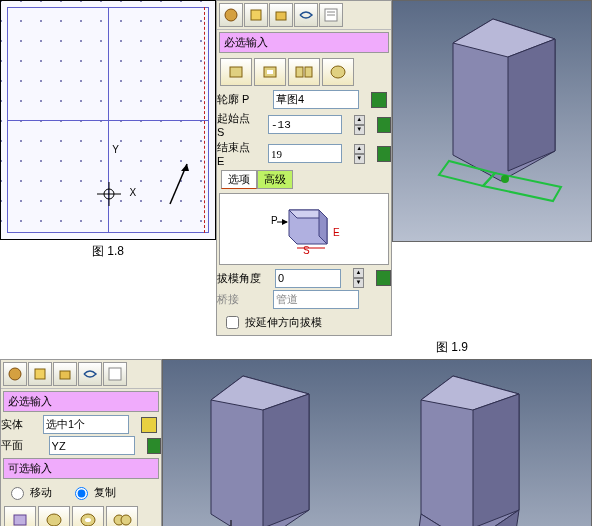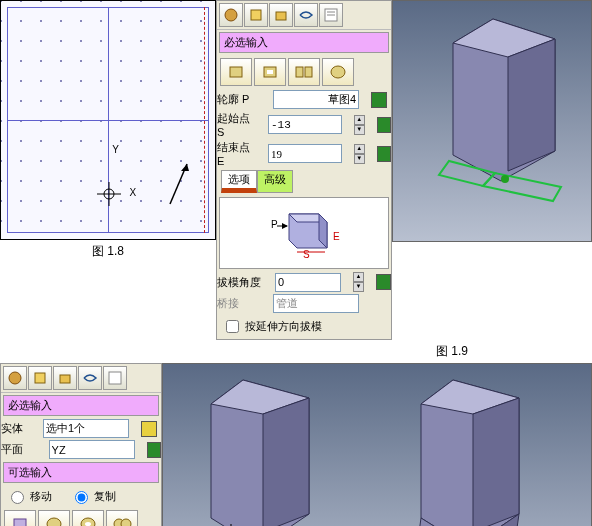--- a/index.html
+++ b/index.html
@@ -21,21 +21,21 @@
 .grid-bg{position:absolute;inset:0;background-image:radial-gradient(circle,#8888bb 1px,transparent 1px);background-size:20px 20px;background-position:10px 10px}
 .grid-rect{position:absolute;top:6px;left:6px;right:6px;bottom:6px;border:1px solid #6060cc}
 .cross-h{position:absolute;left:6px;right:6px;top:50%;height:1px;background:#6060cc}
 .cross-v{position:absolute;top:6px;bottom:6px;left:50%;width:1px;background:#6060cc}
 .red-dash{position:absolute;top:6px;bottom:6px;right:10px;width:0;border-right:1px dashed #c02020}
 .viewport{background:linear-gradient(#5a6a85,#b8c0d0);border:1px solid #666;position:relative;overflow:hidden}
 .model3d{position:absolute}
 .caption{text-align:center;font-size:12px;padding:3px 0}
 .tabs{display:flex;padding:2px 4px;gap:0}
 .tab{border:1px solid #999;padding:1px 6px;font-size:11px;background:#bef264}
-.tab.active{background:#fff;border-bottom:5px solid #c2410c}
+.tab.active{background:#fff;border-bottom:1px solid #c2410c}
 .diagram-box{border:1px solid #999;background:#fff;margin:2px;padding:6px;text-align:center}
 .checkbox-row{padding:3px 5px;font-size:11px;display:flex;align-items:center;gap:3px}
 </style>
 </head>
 <body>
 
 <div class="row">
 
   <div style="width:216px">
     <div class="sketch-view" style="width:216px;height:240px">
@@ -111,21 +111,21 @@
               </svg>
             </div>
           <div class="icon-btn">
               <svg width="20" height="18">
                 <ellipse cx="10" cy="9" rx="7" ry="6" fill="#e0d080" stroke="#806010"></ellipse>
               </svg>
             </div>
         </div>
         <div class="form-row">
           <label>轮廓 P</label>
-          <input type="text" style="width: 80px; text-align: right;" value="草图4">
+          <input type="text" style="width: 80px;" value="草图4">
           <div class="green-sq"></div>
         </div>
         <div class="form-row">
           <label>起始点 S</label>
           <input type="text" style="width: 68px; font-family: Liberation Mono, monospace;" value="-13">
           <div class="spin">
               <div>▲</div>
               <div>▼</div>
             </div>
           <div class="green-sq"></div>

